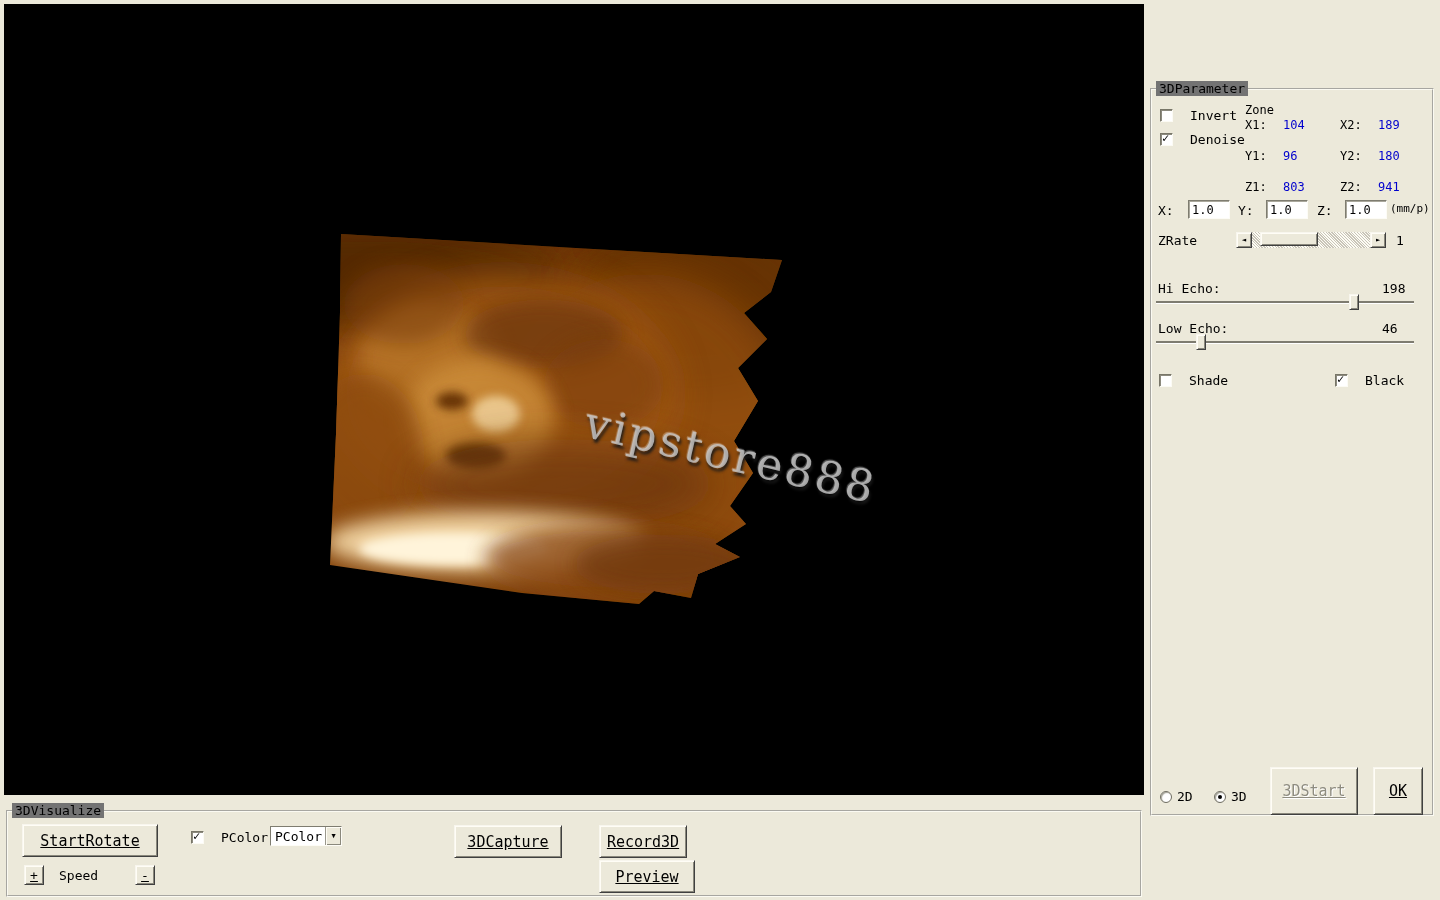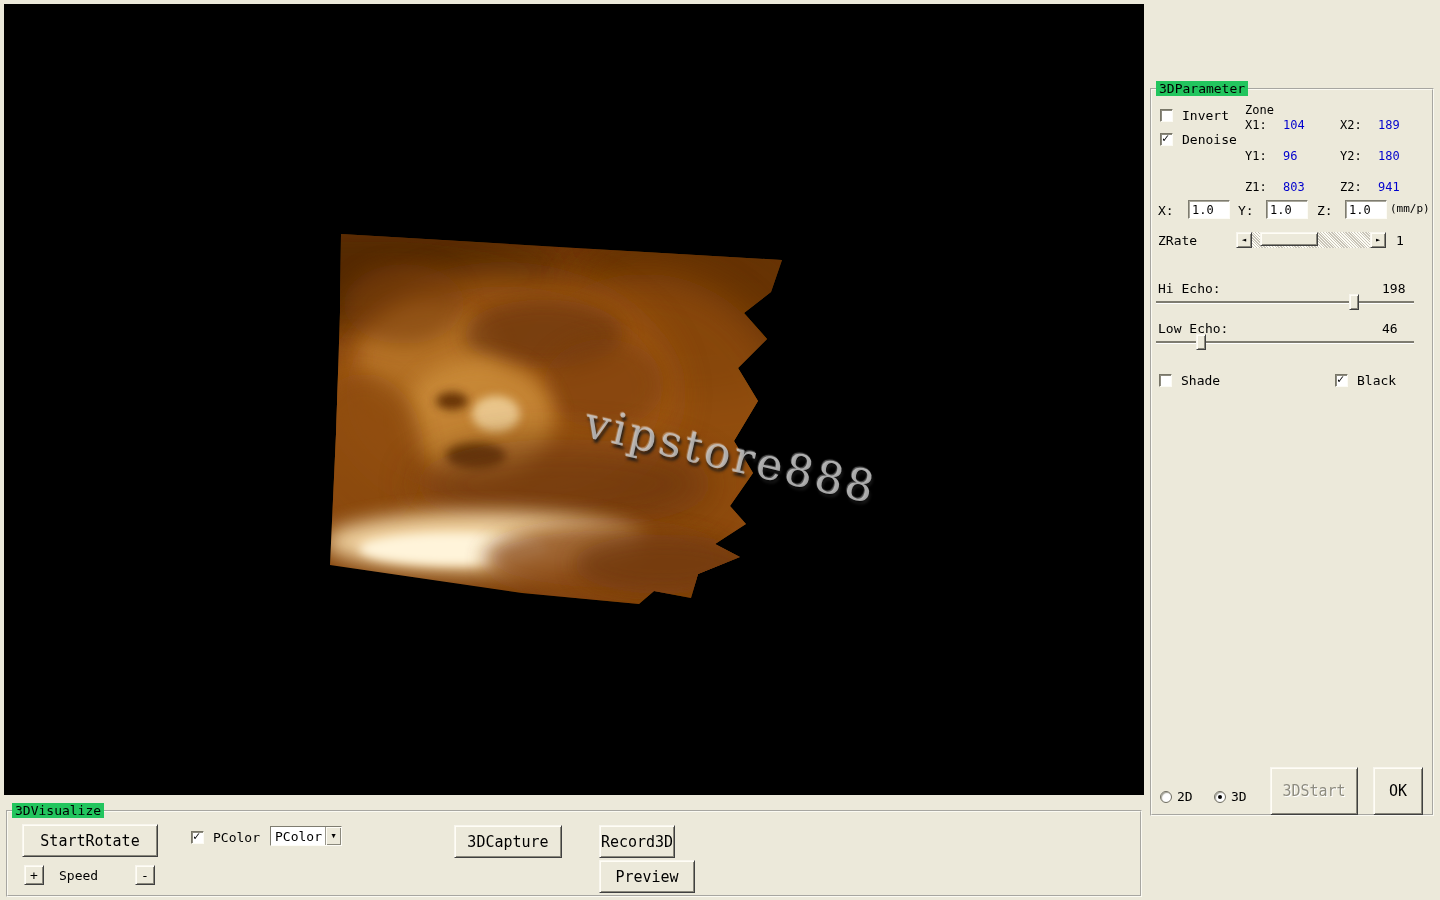--- a/index.html
+++ b/index.html
@@ -19,44 +19,45 @@
     font-family:"DejaVu Serif","Liberation Serif",serif;
     font-size:44px; letter-spacing:3px;
     color:rgba(205,205,205,0.78);
     transform:rotate(13deg); transform-origin:left center;
     text-shadow:2px 3px 3px rgba(25,25,25,0.95), -1px -1px 1px rgba(255,255,255,0.35);
   }
   .group {
     position:absolute; border:2px groove #fbfaf2;
   }
   .group-title {
-    position:absolute; top:-9px; left:4px; background:#22c55e;
+    position:absolute; top:-9px; left:4px; background:#737373;
     padding:0 3px; font-size:13px; white-space:nowrap;
   }
   .lbl { position:absolute; white-space:nowrap; font-size:13px; }
   .small { font-size:12px; }
   .val-blue { color:#0000cd; }
 
   .btn {
     position:absolute; display:flex; align-items:center; justify-content:center;
     background:#ece9da; cursor:pointer; user-select:none; font-size:15px;
     border:1px solid #404040; border-top-color:#f8f6ee; border-left-color:#f8f6ee;
     box-shadow:inset 1px 1px 0 #fffdf6, inset -1px -1px 0 #8a887c;
+    text-decoration:underline;
   }
   .btn.disabled { color:#8e8c80; text-shadow:1px 1px 0 #fff; cursor:default; }
   .btn.small-btn { font-size:13px; }
 
   .txt {
     position:absolute; height:19px; background:#fff; color:#000;
     border:1px solid; border-color:#7e7c70 #fdfcf6 #fdfcf6 #7e7c70;
     box-shadow:inset 1px 1px 0 #aaa89c;
     font:12px "DejaVu Sans Mono",monospace; padding:7px 3px;
   }
 
-  .checkbox { position:absolute; display:flex; align-items:center; gap:9px; cursor:pointer; }
+  .checkbox { position:absolute; display:flex; align-items:center; gap:17px; cursor:pointer; }
   .cb-box {
     width:13px; height:13px; background:#fff; flex:none; position:relative;
     border:1px solid; border-color:#787668 #fcfbf4 #fcfbf4 #787668;
     box-shadow:inset 1px 1px 0 #8c8a7e;
   }
   .checkbox.checked .cb-box::after {
     content:"✓"; position:absolute; left:1px; top:-3px;
     font-size:12px; font-weight:bold; color:#000;
   }
   .cb-text { font-size:13px; white-space:nowrap; }
@@ -264,21 +265,21 @@
   <div class="dropdown" style="left:262px;top:14px">
     <span class="dd-text">PColor</span>
     <span class="dd-btn">
         <span>▼</span>
       </span>
   </div>
 
   <div class="btn" style="left:446px;top:13px;width:108px;height:33px">
     <span>3DCapture</span>
   </div>
-  <div class="btn" style="left:591px;top:13px;width:76px;height:33px">
+  <div class="btn" style="left:591px;top:13px;width:88px;height:33px">
     <span>Record3D</span>
   </div>
   <div class="btn" style="left:591px;top:48px;width:96px;height:33px">
     <span>Preview</span>
   </div>
 
   <div class="btn small-btn" style="left:16px;top:53px;width:20px;height:20px">
     <span>+</span>
   </div>
   <span class="lbl" style="left:51px;top:56px">Speed</span>

